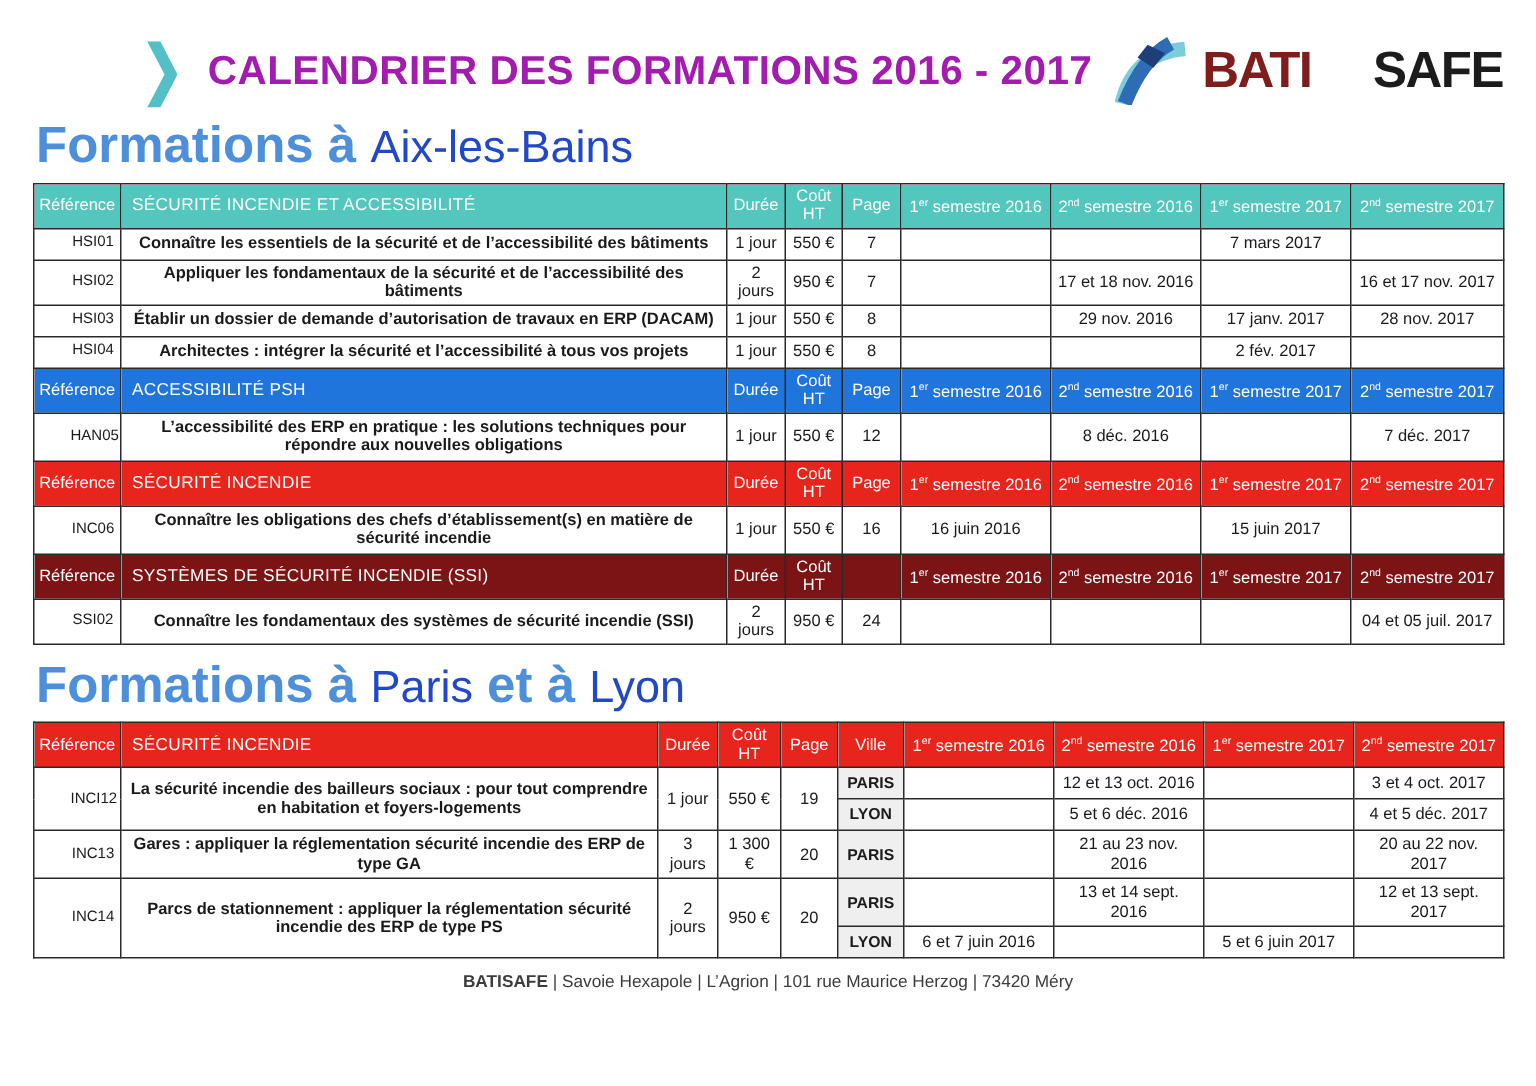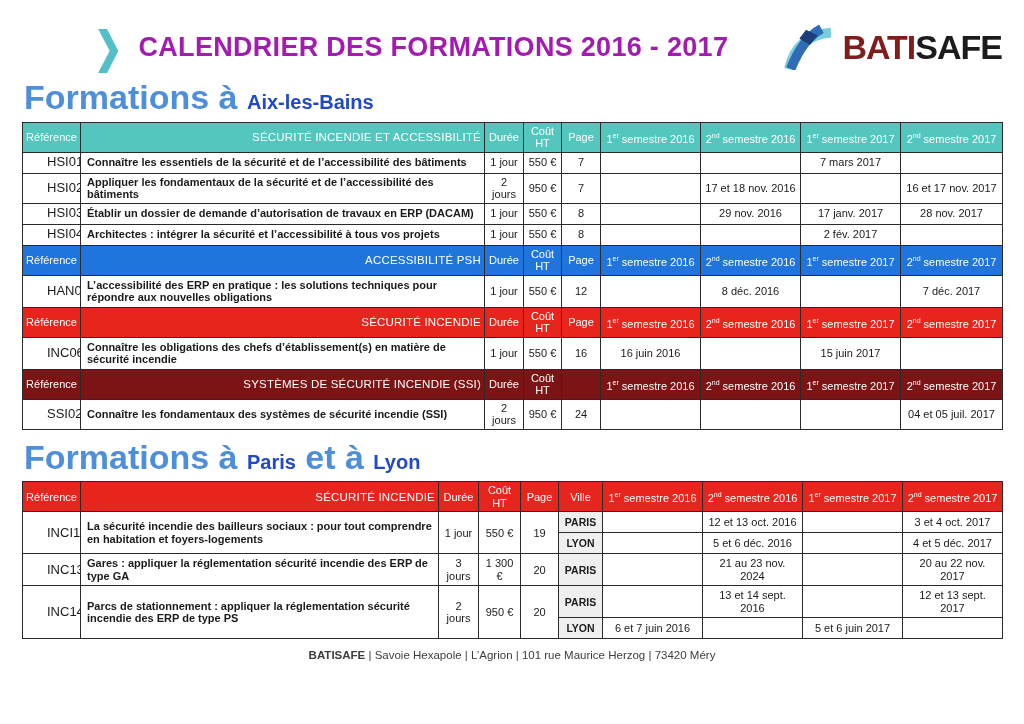--- a/index.html
+++ b/index.html
@@ -11,40 +11,40 @@
   .page { padding:20px 22px 0 22px; height:724px; }
 
   
   .masthead { display:flex; justify-content:space-between; align-items:center; height:54px; }
   .title-wrap { display:flex; align-items:center; gap:16px; padding-left:72px; }
   .chevron { color:#52c0c6; font-size:34px; font-weight:bold; line-height:1; transform:scaleY(1.25); }
   .doc-title { color:#a21caf; font-size:27px; font-weight:bold; margin:0; letter-spacing:.3px; }
   .logo { display:flex; align-items:center; gap:8px; }
   .logo-text { font-size:34px; font-weight:bold; letter-spacing:-1px; line-height:1; }
   .logo-bati { color:#7f1d1d; }
-  .logo-safe { color:#1c1c1e; }
+  .logo-safe { color:#1c1c1e;margin-left:41px; }
 
   
   .sec-heading { margin:6px 0 6px 2px; line-height:1.05; }
   .sec-heading .pre { color:#4d8fdb; font-size:34px; font-weight:bold; }
-  .sec-heading .city { color:#2148c8; font-size:20px; font-weight:bold;text-align:right; }
+  .sec-heading .city { color:#2148c8; font-size:30px; font-weight:normal;text-align:right; }
 
   
   table { border-collapse:collapse; width:980px; table-layout:fixed; }
   td, th { border:1px solid #2a2a2a; padding:2px 3px; text-align:center; vertical-align:middle;
            font-size:11px; line-height:12.5px; overflow:hidden; }
   th { color:#ffffff; font-weight:normal; height:23px; }
-  th.sec-title { text-align:right; padding-left:7px; font-size:11.5px; letter-spacing:.2px; }
+  th.sec-title { text-align:left; padding-left:7px; font-size:11.5px; letter-spacing:.2px; }
   th sup { font-size:7px; }
   tr.sec-teal   th { background:#53c6be; }
   tr.sec-blue   th { background:#1f75dc; }
   tr.sec-red    th { background:#e8251c; }
   tr.sec-maroon th { background:#7c1416; }
-  td.ref  { font-size:13px;padding-left:24px; }
-  td.desc { text-align:left; font-weight:bold; padding:2px 6px; }
+  td.ref  { font-size:10px;padding-left:24px; }
+  td.desc { text-align:center; font-weight:bold; padding:2px 6px; }
   td.ville { font-weight:bold; background:#efefef; font-size:10.5px; }
   td.date { font-size:11px; }
   tr.r1 td { height:21px; }
   tr.r2 td { height:32px; }
 
   
   .footer { text-align:center; margin-top:9px; color:#3c3c3c; }
   .footer .ln { line-height:14px; }
   .f1 { font-size:11.5px; }
   .f1 .brand { font-weight:bold; }
@@ -264,21 +264,21 @@
       <td class="date">4 et 5 déc. 2017</td>
     </tr>
     <tr class="r2">
       <td class="ref">INC13</td>
       <td class="desc">Gares : appliquer la réglementation sécurité incendie des ERP de type GA</td>
       <td>3 jours</td>
       <td>1 300 €</td>
       <td>20</td>
       <td class="ville">PARIS</td>
       <td class="date"></td>
-      <td class="date">21 au 23 nov. 2024</td>
+      <td class="date">21 au 23 nov. 2016</td>
       <td class="date"></td>
       <td class="date">20 au 22 nov. 2017</td>
     </tr>
     <tr class="r2">
       <td class="ref" rowspan="2">INC14</td>
       <td class="desc" rowspan="2">Parcs de stationnement : appliquer la réglementation sécurité incendie des ERP de type PS</td>
       <td rowspan="2">2 jours</td>
       <td rowspan="2">950 €</td>
       <td rowspan="2">20</td>
       <td class="ville">PARIS</td>

